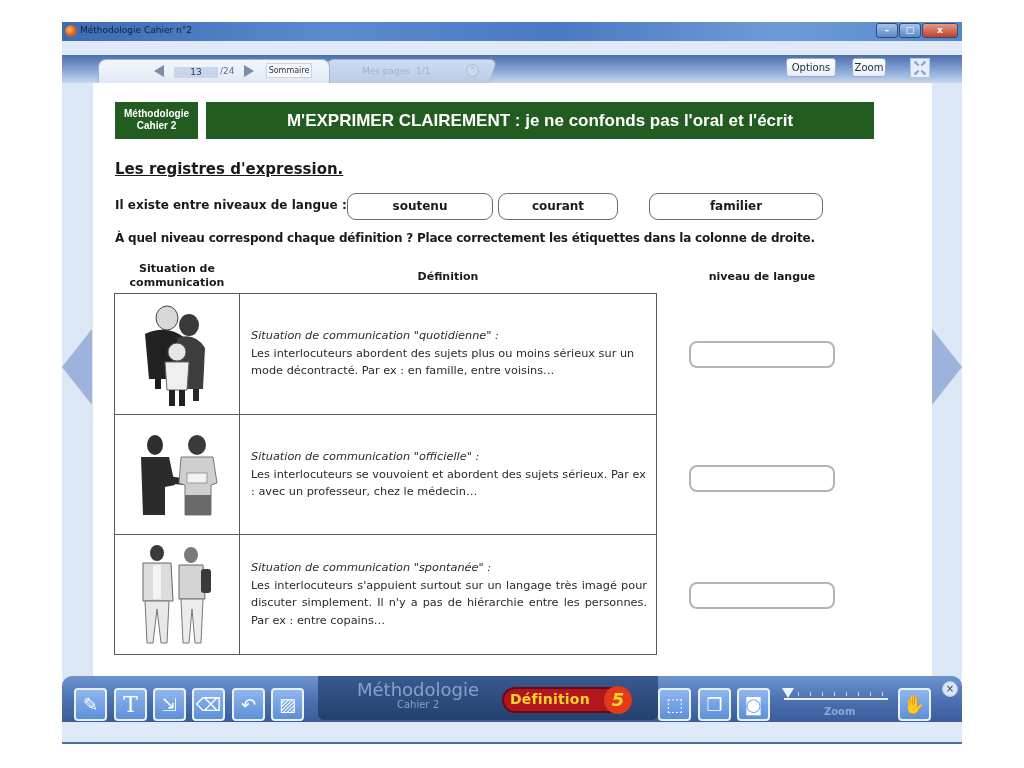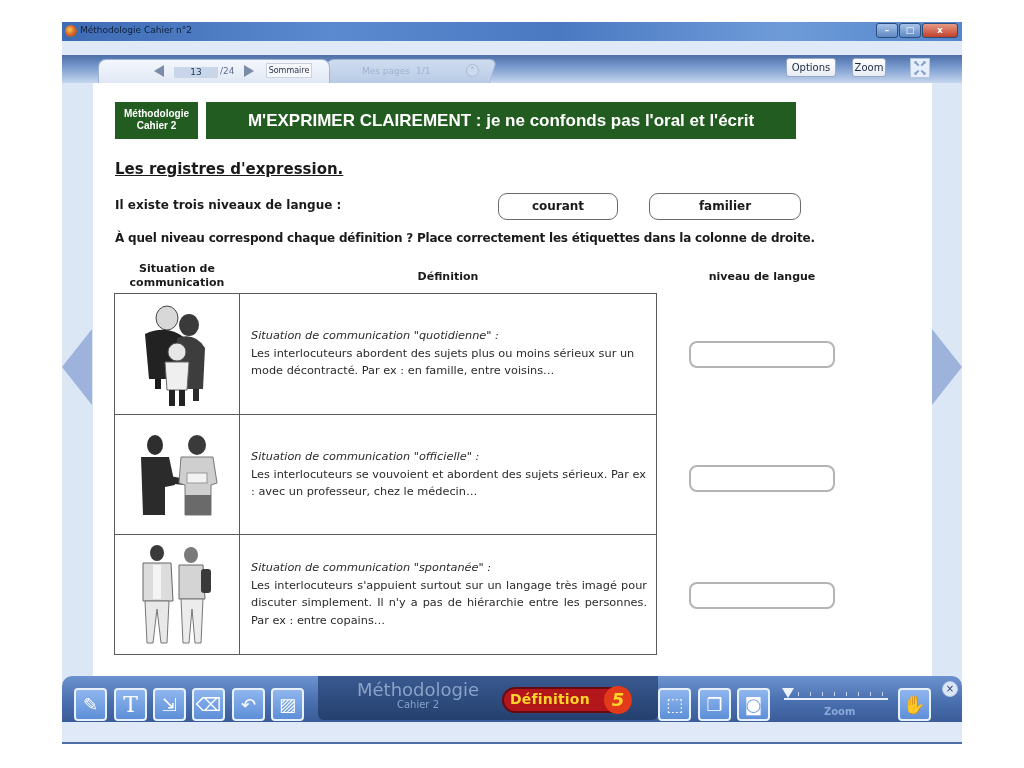--- a/index.html
+++ b/index.html
@@ -50,31 +50,31 @@
   .page-area { position: absolute; left: 31px; top: 61px; width: 839px; height: 595px; background: #ffffff; }
   .side-strip-left { position: absolute; left: 0; top: 61px; width: 31px; height: 595px; background: #dce7f6; }
   .side-strip-right { position: absolute; left: 870px; top: 61px; width: 30px; height: 595px; background: #dce7f6; }
   .arrow-left { position: absolute; left: 0px; top: 307px; width: 0; height: 0;
     border-top: 38px solid transparent; border-bottom: 38px solid transparent; border-right: 30px solid #9db3dc; }
   .arrow-right { position: absolute; left: 870px; top: 307px; width: 0; height: 0;
     border-top: 38px solid transparent; border-bottom: 38px solid transparent; border-left: 30px solid #9db3dc; }
 
   .badge { position: absolute; left: 53px; top: 80px; width: 83px; height: 37px; background: #235c20;
     color: #ffffff; font-family: "Liberation Sans", sans-serif; font-weight: bold; font-size: 10px; text-align: center; line-height: 12px; padding-top: 6px; }
-  .banner { position: absolute; left: 144px; top: 80px; width: 590px; height: 37px; background: #235c20;
+  .banner { position: absolute; left: 144px; top: 80px; width: 668px; height: 37px; background: #235c20;
     color: #ffffff; font-family: "Liberation Sans", sans-serif; font-weight: bold; font-size: 17px; text-align: center; line-height: 37px; }
 
   .section-title { position: absolute; left: 53px; top: 138px; font-family: "DejaVu Sans", sans-serif; font-weight: bold;
     font-size: 15px; color: #1a1a1a; text-decoration: underline; }
   .levels-label { position: absolute; left: 53px; top: 176px; font-family: "DejaVu Sans", sans-serif; font-weight: bold; font-size: 12px; color: #1a1a1a; }
   .chip { position: absolute; top: 171px; height: 27px; border: 1px solid #6a6a6a; border-radius: 9px; background: #ffffff;
     font-family: "DejaVu Sans", sans-serif; font-weight: bold; font-size: 12px; color: #1a1a1a; text-align: center; line-height: 25px; }
   .chip-1 { left: 285px; width: 146px; }
   .chip-2 { left: 436px; width: 120px; border-radius: 9px; }
-  .chip-3 { left: 587px; width: 152px; }
+  .chip-3 { left: 587px; width: 174px; }
   .question { position: absolute; left: 53px; top: 209px; font-family: "DejaVu Sans", sans-serif; font-weight: bold; font-size: 12px; color: #1a1a1a; letter-spacing: -0.2px; }
 
   .col-head { position: absolute; font-family: "DejaVu Sans", sans-serif; font-weight: bold; font-size: 11px; color: #1a1a1a; text-align: center; line-height: 14px; }
 
   .table { position: absolute; left: 52px; top: 271px; width: 543px; height: 362px; border: 1px solid #5a5a5a; }
   .row { position: absolute; left: 0; width: 541px; border-bottom: 1px solid #5a5a5a; }
   .row:last-child { border-bottom: none; }
   .row-1 { top: 0; height: 121px; }
   .row-2 { top: 121px; height: 120px; }
   .row-3 { top: 241px; height: 119px; }
@@ -151,21 +151,22 @@
   <div class="page-area">
 
     <div class="badge" style="left:22px;top:19px;">
       <div>Méthodologie</div>
       <div>Cahier 2</div>
     </div>
     <div class="banner" style="left:113px;top:19px;">M'EXPRIMER CLAIREMENT : je ne confonds pas l'oral et l'écrit</div>
 
     <div class="section-title" style="left:22px;top:77px;">Les registres d'expression.</div>
 
-    <div class="levels-label" style="left:22px;top:115px;">Il existe trois niveaux de langue :</div>
+    <div class="levels-label" style="left:22px;top:115px;">Il existe entre niveaux de langue :</div>
+    <div class="chip chip-1" style="left:254px;top:110px;">soutenu</div>
     <div class="chip chip-2" style="left:405px;top:110px;">courant</div>
     <div class="chip chip-3" style="left:556px;top:110px;">familier</div>
 
     <div class="question" style="left:22px;top:148px;">À quel niveau correspond chaque définition ? Place correctement les étiquettes dans la colonne de droite.</div>
 
     <div class="col-head" style="left:22px;top:179px;width:124px;">Situation de communication</div>
     <div class="col-head" style="left:147px;top:187px;width:416px;">Définition</div>
     <div class="col-head" style="left:589px;top:187px;width:160px;">niveau de langue</div>
 
     <div class="table" style="left:21px;top:210px;">

